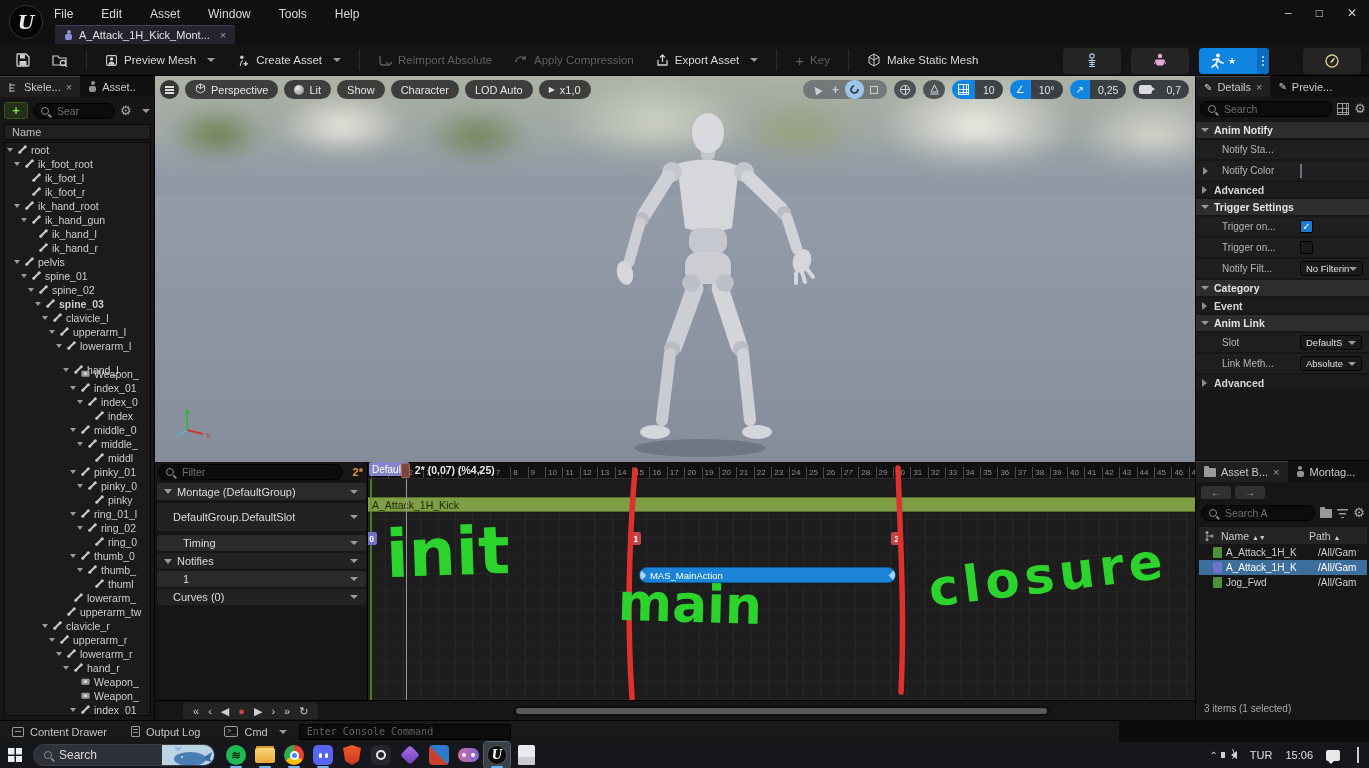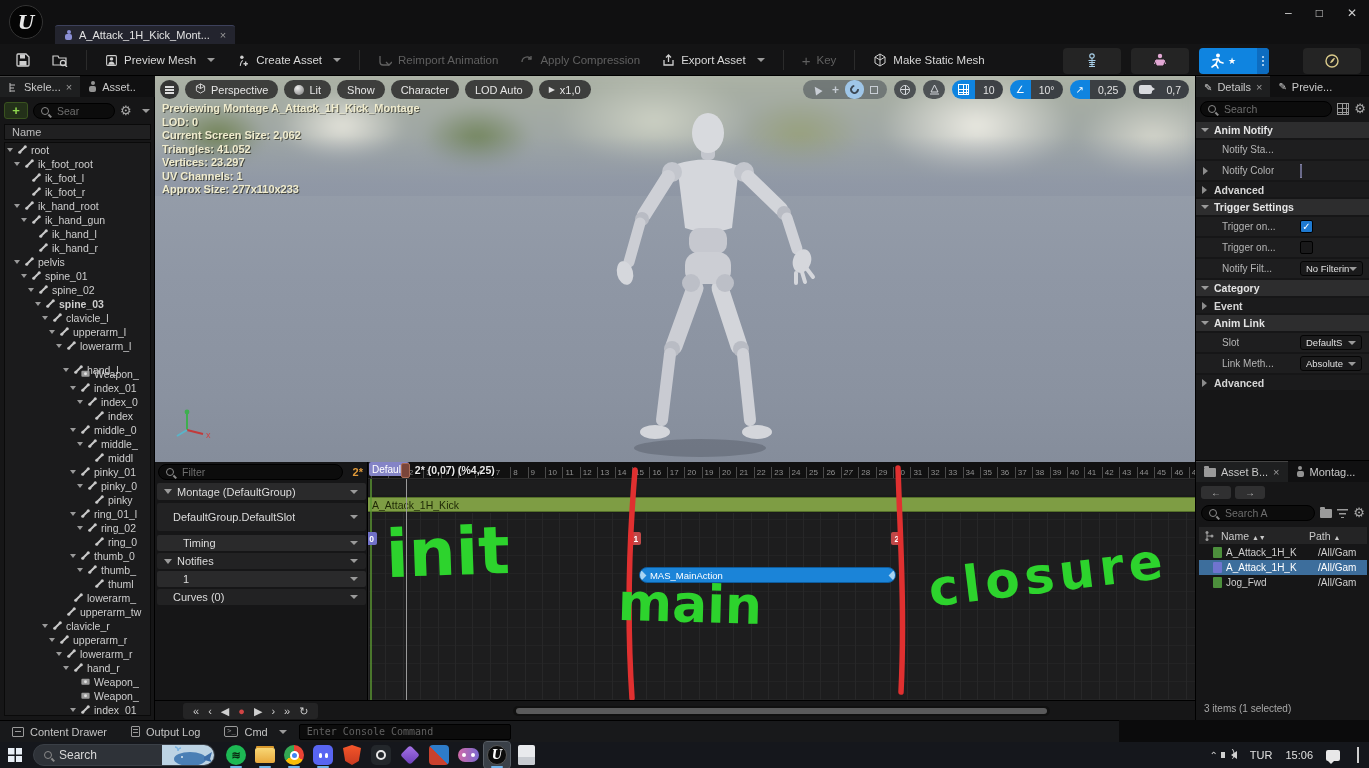--- a/index.html
+++ b/index.html
@@ -225,20 +225,28 @@
   .chatic{width:14px;height:11px;background:#e8e8e8;border-radius:2px;position:relative}
   .chatic::after{content:"";position:absolute;left:2px;bottom:-3px;border-left:3px solid transparent;border-right:3px solid transparent;border-top:3px solid #e8e8e8}
   #tb-edge{width:2px;height:16px;background:#cfcfcf;margin-left:4px}
 </style>
 </head>
 <body>
 
 <div id="stage">
 
   <div class="abs" id="titlebar">
+    <div class="abs" id="menu">
+        <div class="menu-item">File</div>
+        <div class="menu-item">Edit</div>
+        <div class="menu-item">Asset</div>
+        <div class="menu-item">Window</div>
+        <div class="menu-item">Tools</div>
+        <div class="menu-item">Help</div>
+      </div>
     <div class="abs" id="win-controls">
       <span>–</span>
       <span>□</span>
       <span>✕</span>
     </div>
   </div>
   <div class="abs" id="ue-logo">U</div>
   <div class="abs" id="tabrow"></div>
   <div class="abs" id="doc-tab">
     <span class="person-ic"></span>
@@ -280,21 +288,21 @@
         </svg>
       <span>Create Asset</span>
         <span class="cdown"></span>
     </div>
     <div class="tb-sep"></div>
     <div class="tb-btn dis">
       <svg width="14" height="13" viewBox="0 0 14 13">
           <path d="M2 2v6a3 3 0 003 3h6" fill="none" stroke="#606060" stroke-width="1.3"></path>
           <path d="M8 8l3 3 3-3" fill="none" stroke="#606060" stroke-width="1.3"></path>
         </svg>
-      <span>Reimport Animation</span>
+      <span>Reimport Absolute</span>
     </div>
     <div class="tb-btn dis">
       <svg width="14" height="13" viewBox="0 0 14 13">
           <path d="M2 8a5 5 0 019-3" fill="none" stroke="#606060" stroke-width="1.3"></path>
           <path d="M11 2v3h-3" fill="none" stroke="#606060" stroke-width="1.3"></path>
         </svg>
       <span>Apply Compression</span>
     </div>
     <div class="tb-btn">
       <svg width="13" height="13" viewBox="0 0 13 13">
@@ -764,29 +772,20 @@
       <path d="M593 101 L626 133" stroke="#d3d5da" stroke-width="14" stroke-linecap="round" fill="none"></path>
       <circle cx="629" cy="137" r="7" fill="#b9bcc4"></circle>
       <path d="M632 142 L642 173" stroke="#d0d2d8" stroke-width="11" stroke-linecap="round" fill="none"></path>
       <ellipse cx="647" cy="185" rx="9" ry="12" fill="#d5d7dc" transform="rotate(18 647 185)"></ellipse>
       <path d="M652 193l6 8M647 196l3 10M641 197l0 10" stroke="#d5d7dc" stroke-width="4" stroke-linecap="round"></path>
 
       <rect x="546" y="70" width="14" height="14" rx="5" fill="#c3c6cd"></rect>
       <ellipse cx="553" cy="57" rx="16" ry="20" fill="#d8dade"></ellipse>
     </svg>
 
-    <div class="abs" id="vp-stats">
-        <div>Previewing Montage A_Attack_1H_Kick_Montage</div>
-        <div>LOD: 0</div>
-        <div>Current Screen Size: 2,062</div>
-        <div>Triangles: 41.052</div>
-        <div>Vertices: 23.297</div>
-        <div>UV Channels: 1</div>
-        <div>Approx Size: 277x110x233</div>
-      </div>
 
     <div class="abs" id="vp-pills">
       <div class="hamb"></div>
     <div class="pill">
           <span><svg width="11" height="11" viewBox="0 0 12 12">
               <path d="M6 1l4.5 2.5v5L6 11 1.5 8.5v-5z" fill="none" stroke="#ddd"></path>
               <path d="M6 1v5M6 6L1.5 3.5M6 6l4.5-2.5" stroke="#ddd" fill="none"></path>
             </svg></span>
           <span>Perspective</span>
         </div>

